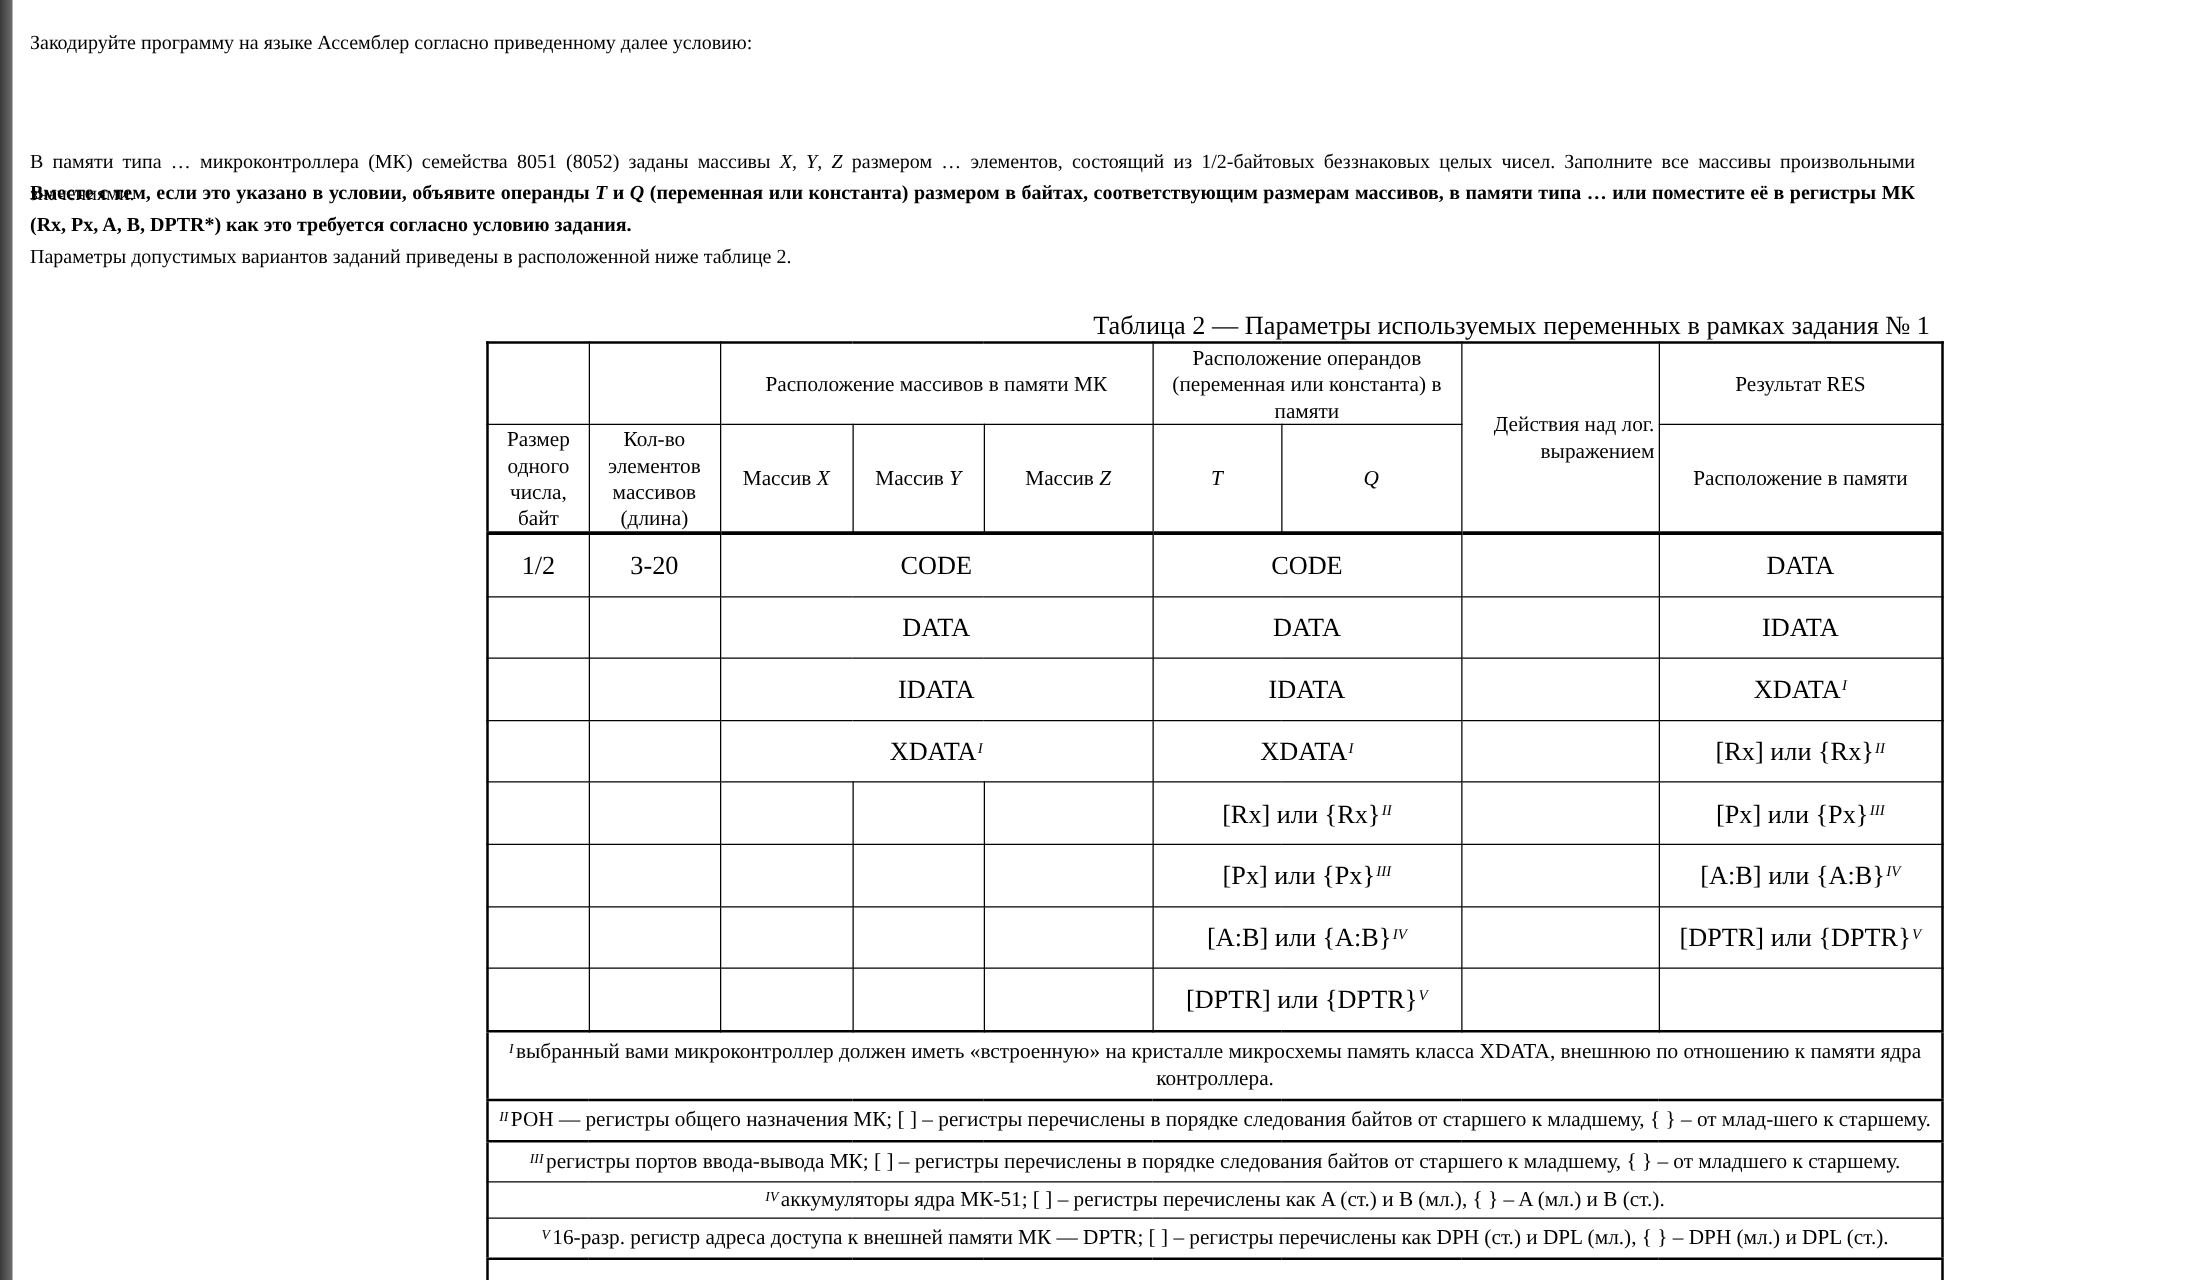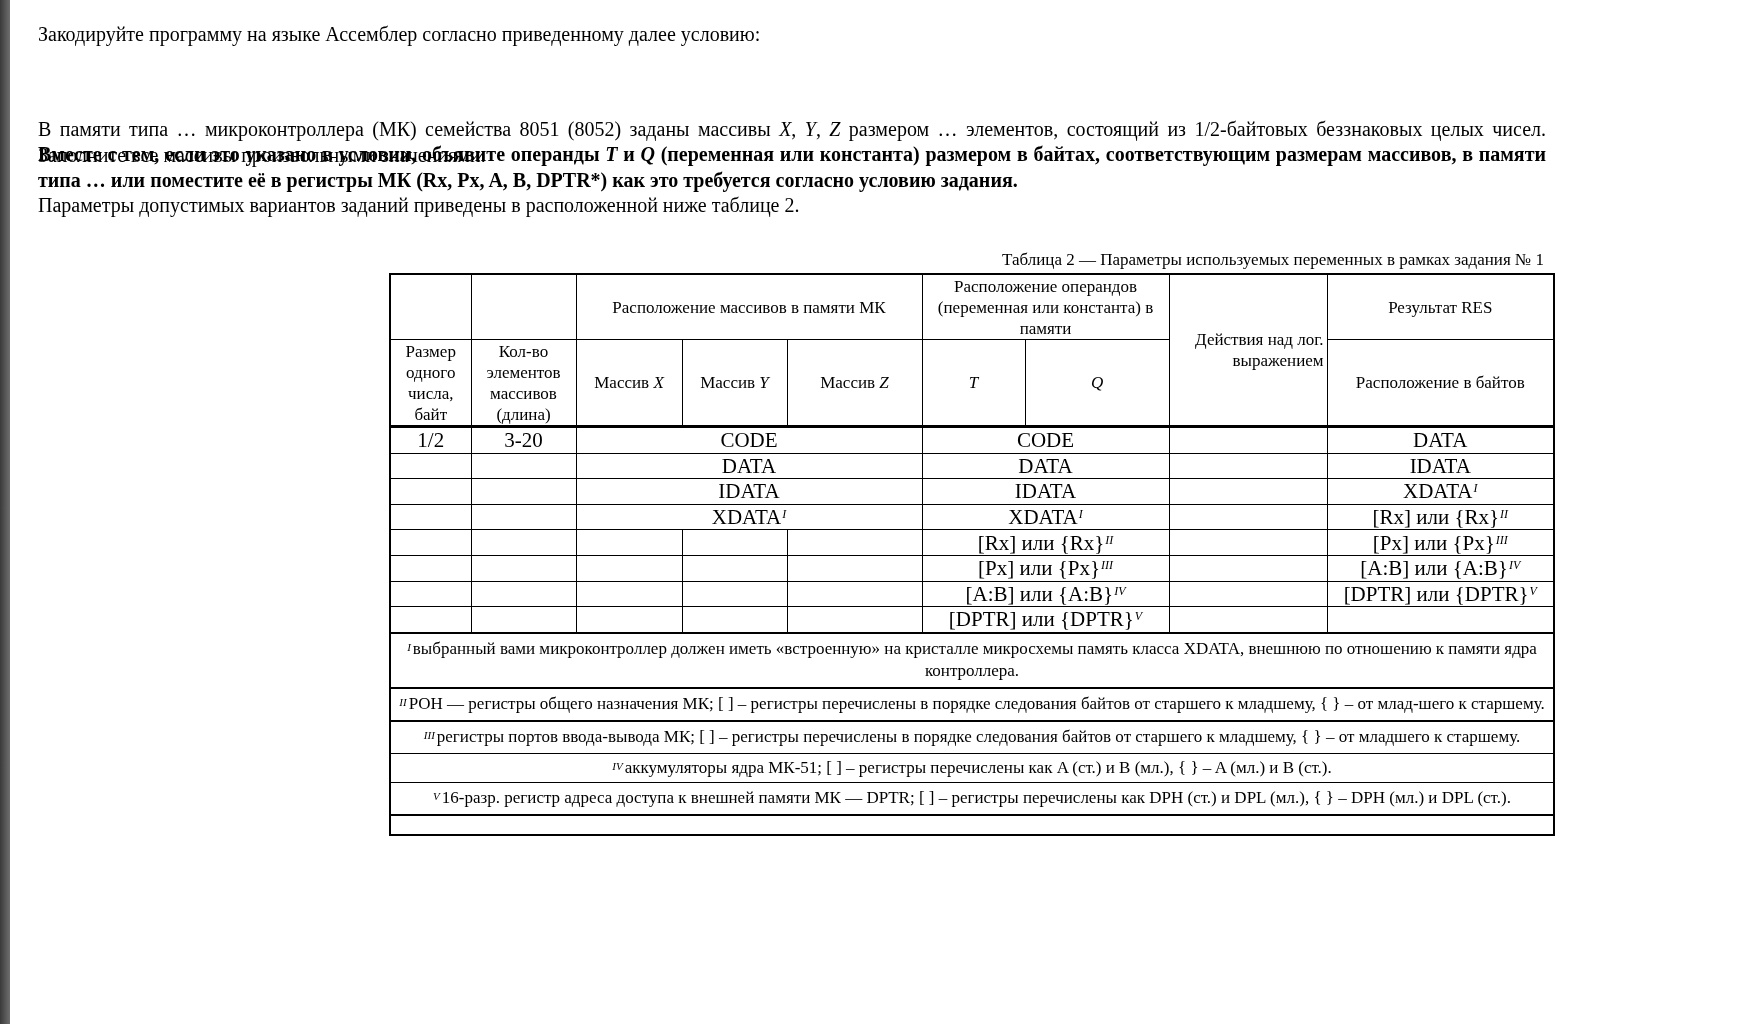--- a/index.html
+++ b/index.html
@@ -6,42 +6,42 @@
   body {
     width: 1758px; height: 1024px; position: relative; overflow: hidden;
     background: #ffffff; color: #000;
     font-family: "Liberation Serif", "DejaVu Serif", serif;
   }
   .left-strip {
     position: absolute; left: 0; top: 0; width: 10px; height: 1024px;
     background: linear-gradient(to right, #3a3a3a, #5a5a5a 60%, #6e6e6e);
   }
   .para {
-    position: absolute; left: 38px; width: 1508px;
-    font-size: 20px; line-height: 25.5px; text-align: justify;
+    position: absolute; left: 24px; width: 1508px;
+    font-size: 16px; line-height: 25.5px; text-align: justify;
   }
   .para i { font-style: italic; }
   #p1 { top: 22px; }
   #p2 { top: 69px; text-align-last: left; margin-top: 48px; }
   #p3 { top: 142px; text-align-last: left; font-weight: bold; }
   #p4 { top: 193px; }
   .caption {
     position: absolute; top: 248px; right: 214px;
-    font-size: 17px; line-height: 24px; white-space: nowrap;
+    font-size: 21px; line-height: 24px; white-space: nowrap;
   }
   table.main {
     position: absolute; left: 389px; top: 273px; width: 1164px;
     border-collapse: collapse; table-layout: fixed;
     font-size: 17px; line-height: 21px;
   }
   table.main td {
     border: 1.5px solid #000; text-align: center; vertical-align: middle;
     padding: 0 3px; overflow: hidden;
   }
-  table.main tr.body-row td { font-size: 21px; line-height: 24px; height: 24.6px; padding: 0 2px; }
+  table.main tr.body-row td { font-size: 21px; line-height: 24px; height: 24.6px; padding: 12px 2px; }
   table.main tr.hdr1 td { height: 64px; }
   table.main tr.hdr2 td { height: 85px; }
   .sep-top td { border-top: 3px solid #000 !important; }
   table.main { border: 2.5px solid #000; }
   td.note {
     text-align: center; font-size: 17px; line-height: 22px;
     padding: 4px 8px 5px 8px !important; vertical-align: top !important;
   }
   td.note.one-line { padding: 3px 8px 3px 8px !important; }
   tr.note-row td { border-top: 2.5px solid #000 !important; }
@@ -87,21 +87,21 @@
     <td>Результат RES</td>
   </tr>
   <tr class="hdr2">
     <td>Размер одного числа, байт</td>
     <td>Кол-во элементов массивов (длина)</td>
     <td><span>Массив </span><span class="it">X</span></td>
     <td><span>Массив </span><span class="it">Y</span></td>
     <td><span>Массив </span><span class="it">Z</span></td>
     <td><span class="it">T</span></td>
     <td><span class="it">Q</span></td>
-    <td>Расположение в байтов</td>
+    <td>Расположение в памяти</td>
   </tr>
 
   <tr class="body-row sep-top">
     <td>1/2</td>
     <td>3-20</td>
     <td colspan="3"><span>CODE</span></td>
     <td colspan="2"><span>CODE</span></td>
     <td></td>
     <td><span>DATA</span></td>
   </tr>

